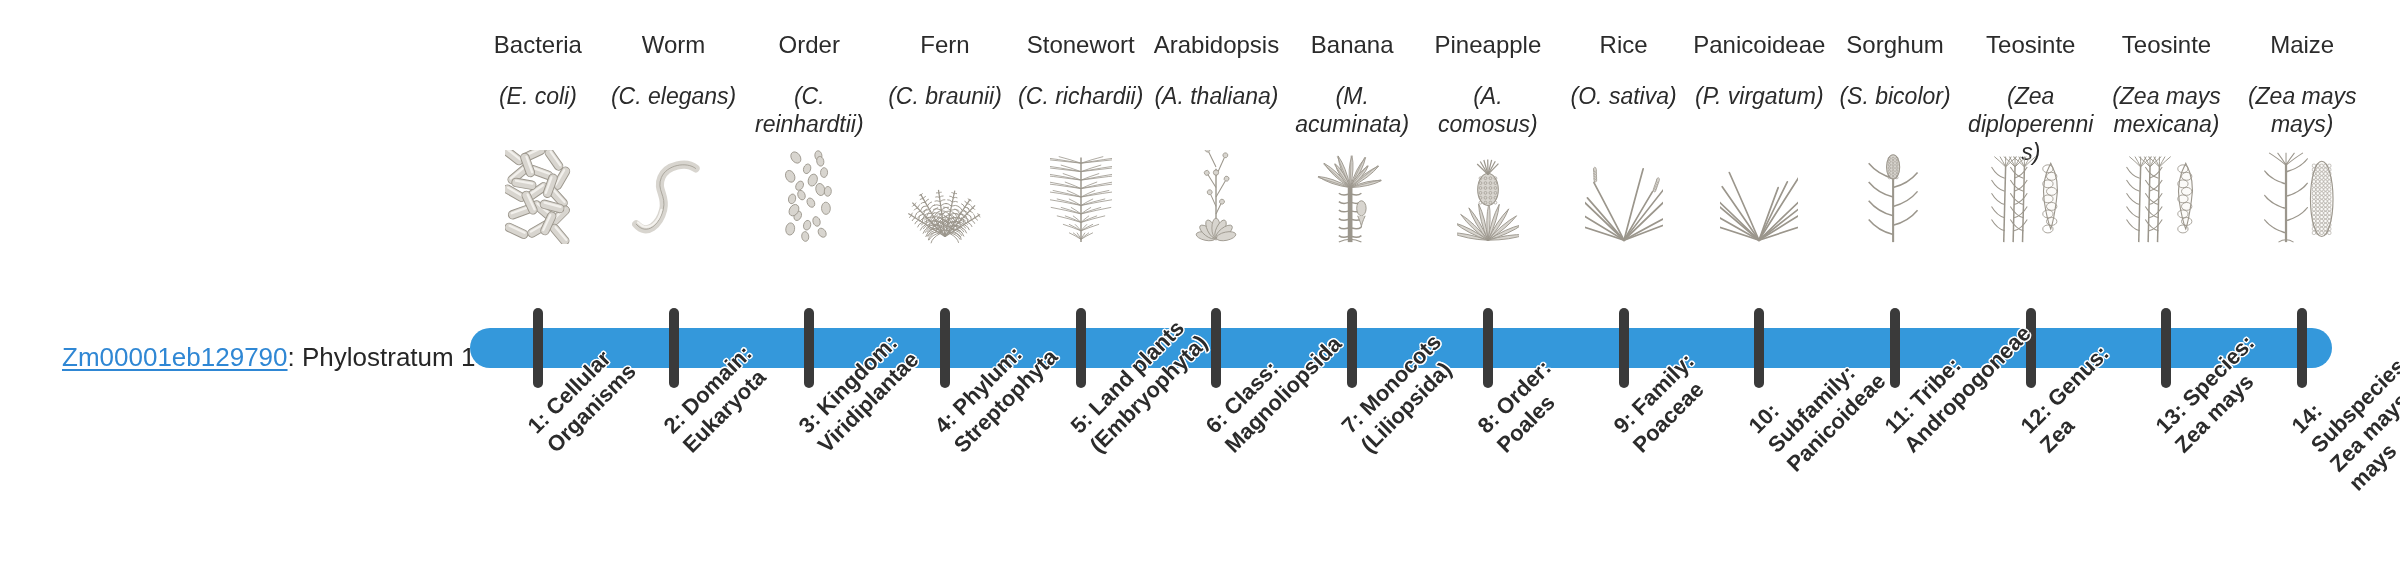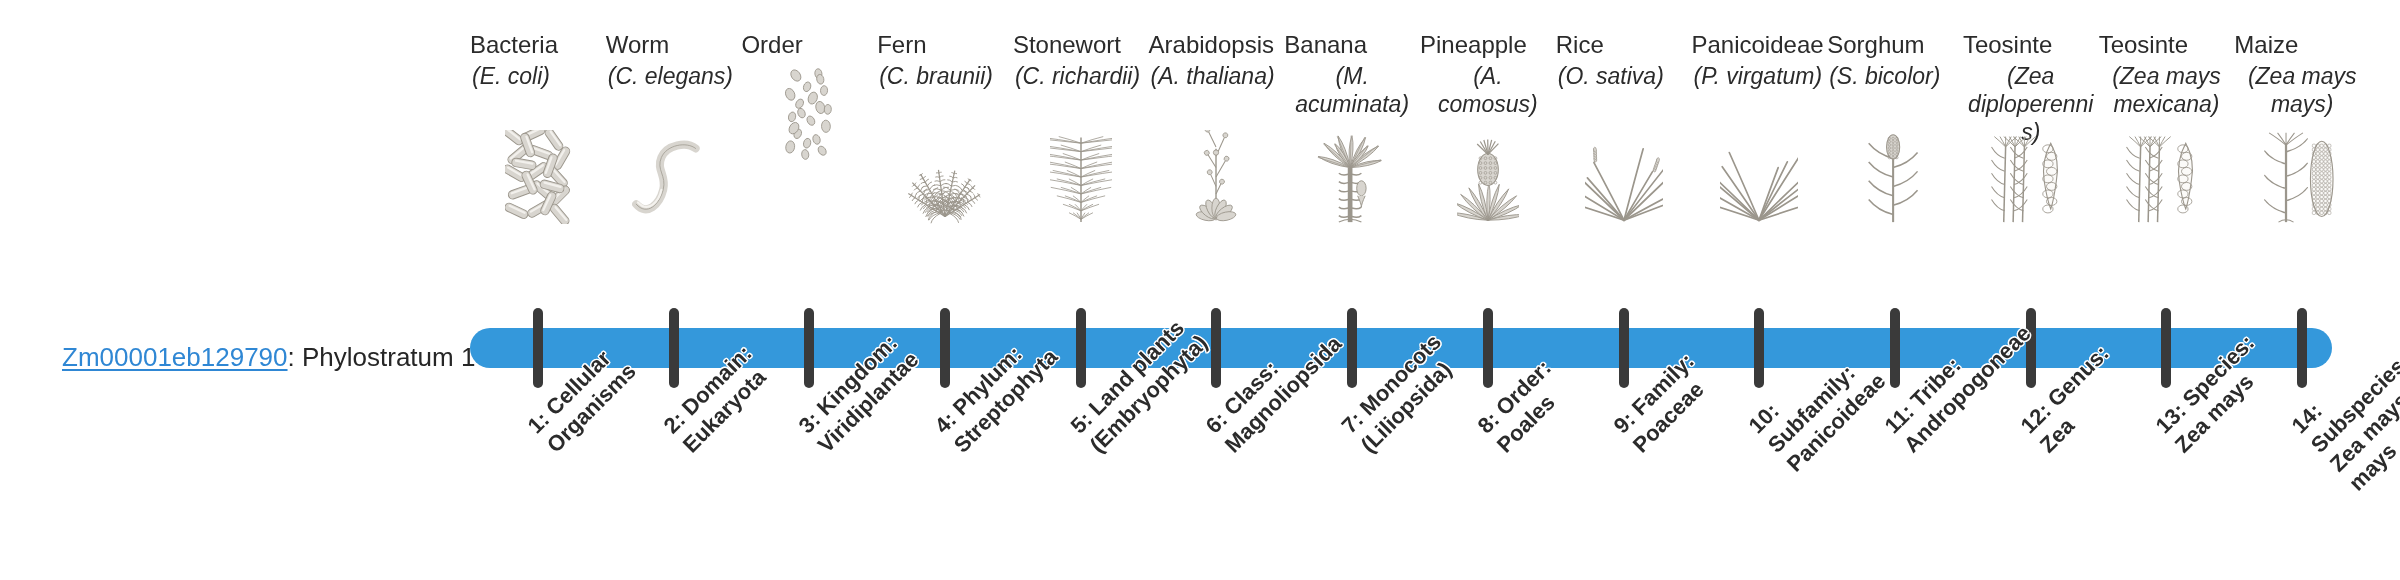--- a/index.html
+++ b/index.html
@@ -49,36 +49,36 @@
     height: 280px;
     display: flex;
     flex-direction: row;
     align-items: flex-start;
   }
   .species-col {
     flex: 1 1 0;
     min-width: 0;
     display: flex;
     flex-direction: column;
-    align-items: flex-start;
+    align-items: center;
     text-align: center;
   }
   .species-common {
     font-size: 24px;
     line-height: 30px;
     color: #2b2b2b;
     height: 32px;
     white-space: nowrap;
   }
   .species-sci {
     font-size: 23px;
     line-height: 28px;
     font-style: italic;
     color: #2b2b2b;
-    margin-top: 0;
+    margin-top: 20px;
     height: 62px;
     padding: 0 2px;
     word-break: break-word;
   }
   .species-art {
     margin-top: 4px;
     width: 100%;
     height: 96px;
     display: flex;
     align-items: flex-end;
@@ -252,20 +252,21 @@
         <div class="species-art">
           <svg viewBox="0 0 100 100" width="96" height="90">
             <path d="M8 78 C 20 92, 34 78, 38 62 C 42 46, 30 40, 36 26 C 42 12, 64 8, 74 16" fill="none" stroke="#d8d5cf" stroke-width="9" stroke-linecap="round"></path>
             <path d="M8 78 C 20 92, 34 78, 38 62 C 42 46, 30 40, 36 26 C 42 12, 64 8, 74 16" fill="none" stroke="#9b968c" stroke-width="1.1" stroke-linecap="round" opacity=".75"></path>
             <path d="M10 76 C 21 88, 33 76, 36 62" fill="none" stroke="#f4f2ee" stroke-width="2.4" stroke-linecap="round"></path>
           </svg>
         </div>
       </div>
       <div class="species-col">
         <div class="species-common">Order</div>
+        <div class="species-sci">(C. reinhardtii)</div>
         <div class="species-art">
           <svg viewBox="0 0 64 100" width="62" height="94">
             <ellipse cx="18" cy="8" rx="4.68" ry="6.5" fill="#d8d5cf" stroke="#9b968c" stroke-width="0.9" transform="rotate(-35 18 8)"></ellipse>
             <ellipse cx="42" cy="6" rx="3.7439999999999998" ry="5.2" fill="#d8d5cf" stroke="#9b968c" stroke-width="0.9" transform="rotate(-8 42 6)"></ellipse>
             <ellipse cx="30" cy="20" rx="3.7439999999999998" ry="5.2" fill="#d8d5cf" stroke="#9b968c" stroke-width="0.9" transform="rotate(19 30 20)"></ellipse>
             <ellipse cx="12" cy="28" rx="4.68" ry="6.5" fill="#d8d5cf" stroke="#9b968c" stroke-width="0.9" transform="rotate(-24 12 28)"></ellipse>
             <ellipse cx="48" cy="24" rx="3.7439999999999998" ry="5.2" fill="#d8d5cf" stroke="#9b968c" stroke-width="0.9" transform="rotate(3 48 24)"></ellipse>
             <ellipse cx="22" cy="38" rx="3.7439999999999998" ry="5.2" fill="#d8d5cf" stroke="#9b968c" stroke-width="0.9" transform="rotate(30 22 38)"></ellipse>
             <ellipse cx="44" cy="42" rx="4.68" ry="6.5" fill="#d8d5cf" stroke="#9b968c" stroke-width="0.9" transform="rotate(-13 44 42)"></ellipse>
             <ellipse cx="14" cy="52" rx="3.7439999999999998" ry="5.2" fill="#d8d5cf" stroke="#9b968c" stroke-width="0.9" transform="rotate(14 14 52)"></ellipse>

